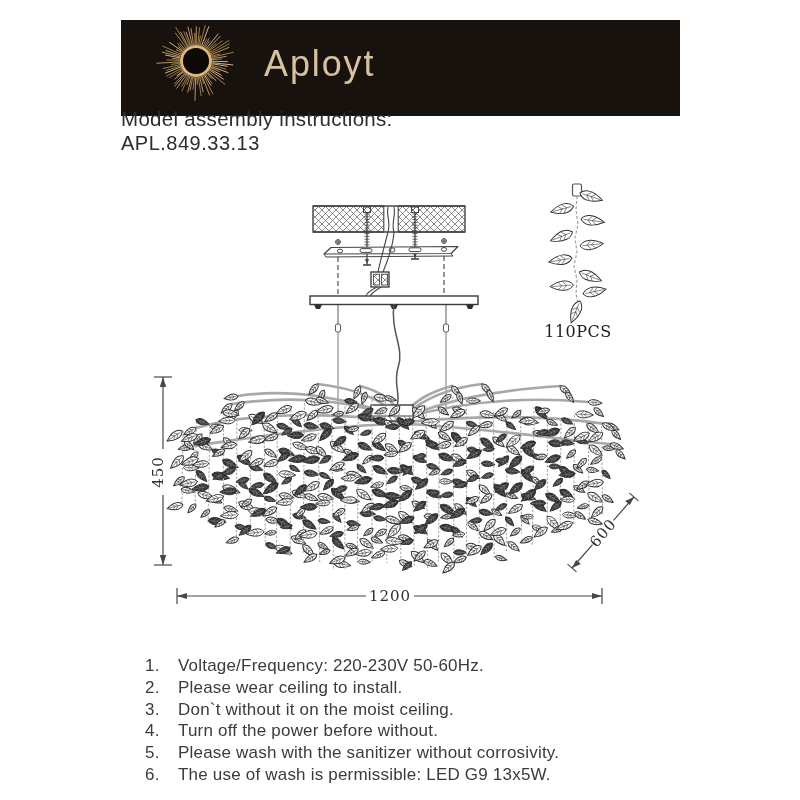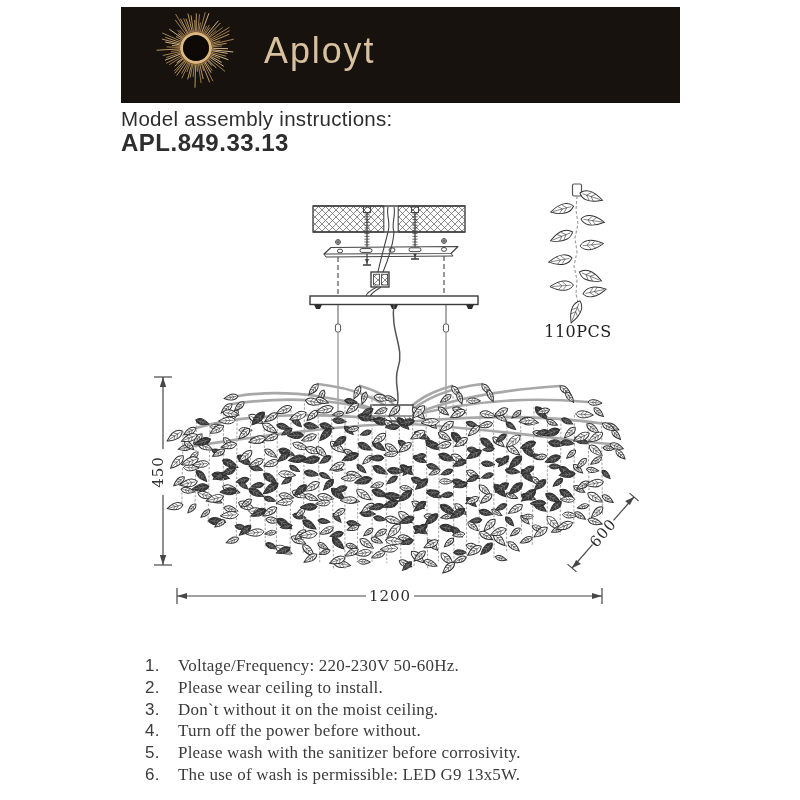--- a/index.html
+++ b/index.html
@@ -1,38 +1,38 @@
 <!DOCTYPE html>
 <html><head>
 <meta charset="utf-8">
 <style>
   html,body{margin:0;padding:0;}
   body{width:800px;height:800px;background:#ffffff;font-family:"Liberation Sans",sans-serif;position:relative;overflow:hidden;}
   .page{position:absolute;inset:0;background:#fff;}
 
   
-  .header{position:absolute;left:121px;top:7px;width:559px;height:96px;background:#17120e;overflow:hidden;}
+  .header{position:absolute;left:121px;top:20px;width:559px;height:96px;background:#17120e;overflow:hidden;}
   .brand{position:absolute;left:143px;top:23px;font-size:37px;font-weight:300;color:#d8c19e;letter-spacing:2px;transform:scaleX(.97);transform-origin:left;}
   .logo-svg,.rays-svg{position:absolute;top:0;left:0;width:559px;height:96px;}
 
   
   .title-wrap{position:absolute;left:121px;top:107px;width:559px;text-align:left;color:#2d2d2d;}
   .title-line1{font-size:20.5px;font-weight:500;letter-spacing:.3px;line-height:24px;}
-  .title-line2{font-size:24px;font-weight:700;letter-spacing:.5px;line-height:24px;}
+  .title-line2{font-size:20px;font-weight:400;letter-spacing:.5px;line-height:24px;}
 
   
   .drawing{position:absolute;left:0;top:0;width:800px;height:800px;}
   .dim-text{font-family:"DejaVu Serif","Liberation Serif",serif;font-size:15px;fill:#2e2e2e;letter-spacing:1px;}
   .pcs-text{font-family:"DejaVu Serif","Liberation Serif",serif;font-size:16px;fill:#1e1e1e;letter-spacing:.5px;}
 
   
   .instructions{position:absolute;left:145px;top:655px;width:545px;color:#3b3b3b;}
   .instr-row{display:flex;align-items:flex-start;line-height:21.8px;font-size:17px;letter-spacing:.2px;}
   .instr-num{width:33px;flex:none;}
-  .instr-text{flex:1;font-family:Liberation Serif, serif;}
+  .instr-text{flex:1;}
 </style>
 </head>
 <body>
 
 <div class="page">
 
   <div class="header">
     <svg class="rays-svg" viewBox="0 0 559 96">
         <g id="cornerRays">
           <line x1="586" y1="114" x2="624.9981898896472" y2="-203.6147685252231" stroke="#8f6f45" stroke-width="1.8" stroke-linecap="round"></line>
@@ -2011,20 +2011,20 @@
       <div class="instr-row">
         <span class="instr-num">3.</span>
         <span class="instr-text">Don`t without it on the moist ceiling.</span>
       </div>
       <div class="instr-row">
         <span class="instr-num">4.</span>
         <span class="instr-text">Turn off the power before without.</span>
       </div>
       <div class="instr-row">
         <span class="instr-num">5.</span>
-        <span class="instr-text">Please wash with the sanitizer before corrosivity.</span>
+        <span class="instr-text">Please wash with the sanitizer without corrosivity.</span>
       </div>
       <div class="instr-row">
         <span class="instr-num">6.</span>
         <span class="instr-text">The use of wash is permissible: LED G9 13x5W.</span>
       </div>
     </div>
 </div>
 
 </body></html>

